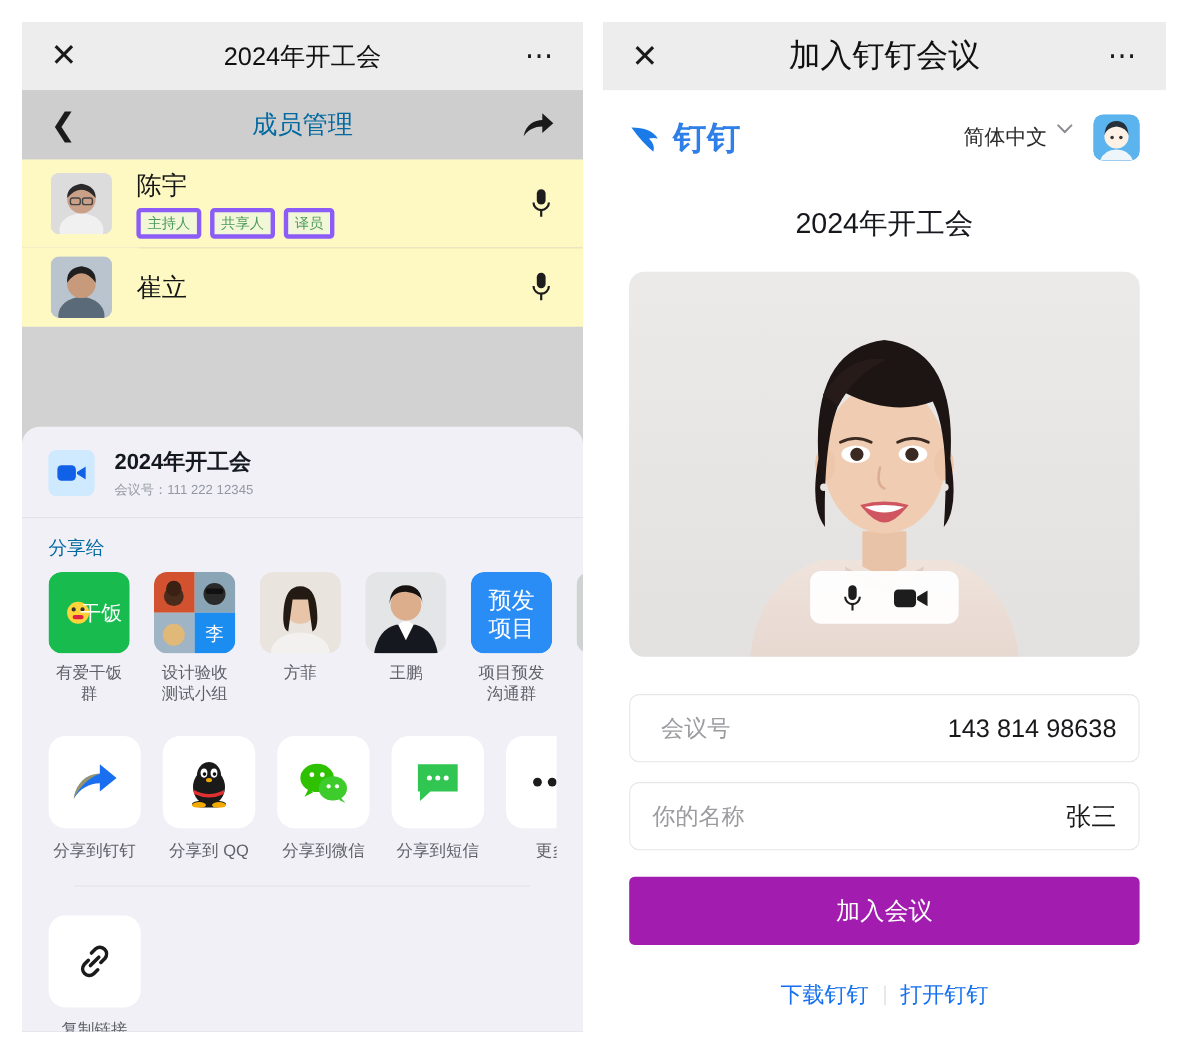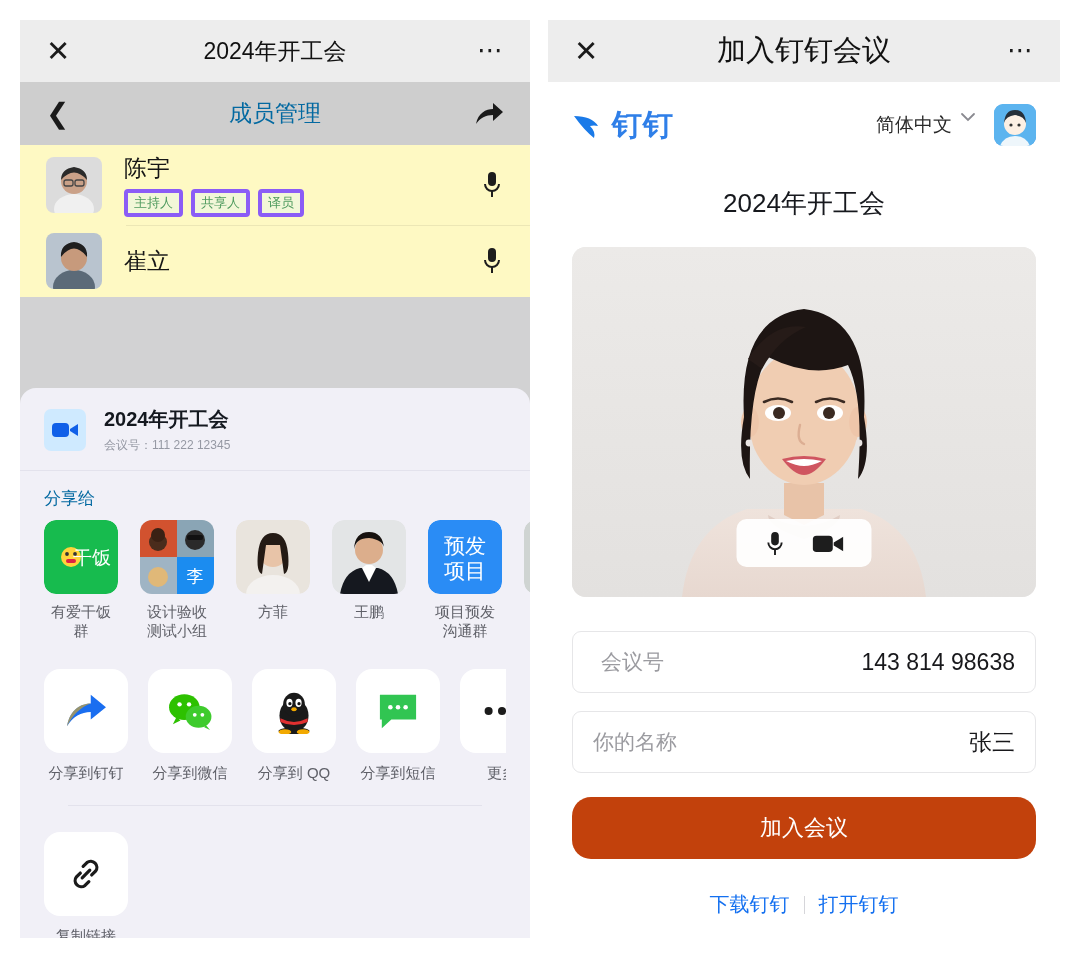--- a/index.html
+++ b/index.html
@@ -150,22 +150,22 @@
   .ctrl-btn { cursor: pointer; display: flex; align-items: center; justify-content: center; }
   .field {
     margin: 0 24px; height: 62px; border: 1px solid #e6e6e8; border-radius: 9px;
     display: flex; align-items: center; padding: 0 20px; background: #fff;
   }
   .field.first { margin-top: 34px; padding-left: 28px; }
   .field.second { margin-top: 18px; }
   .field-label { font-size: 21px; color: #9b9ba0; }
   .field-value { margin-left: auto; font-size: 23px; color: #18181b; }
   .join-btn {
-    margin: 24px 24px 0 24px; height: 62px; background: #c2410c;
-    border-radius: 19px; display: flex; align-items: center; justify-content: center;
+    margin: 24px 24px 0 24px; height: 62px; background: #a21caf;
+    border-radius: 5px; display: flex; align-items: center; justify-content: center;
     color: #fff; font-size: 22px; cursor: pointer; border: none; width: calc(100% - 48px);
     font-family: Liberation Sans, sans-serif;
   }
   .foot-links {
     display: flex; align-items: center; justify-content: center;
     gap: 14px; margin-top: 32px;
   }
   .foot-link { font-size: 20px; color: #1470f0; cursor: pointer; font-family: Liberation Serif, serif; }
   .foot-div { width: 1px; height: 18px; background: #d6d6da; }
 </style>
@@ -343,55 +343,55 @@
         <div class="action-row">
 
           <div class="action-cell">
             <div class="action-tile">
               <svg viewBox="0 0 46 40" width="44" height="38">
                 <path d="M3 36 C6 18 18 12 28 12 L28 3 L44 16 L28 29 L28 21 C18 21 9 26 3 36 Z" fill="#1a6ef0"></path>
                 <path d="M3 36 C6 18 18 12 28 12 L28 12 C17 16 9 24 3 36 Z" fill="#ffb300" opacity="0.55"></path>
               </svg>
             </div>
             <div class="action-name">分享到钉钉</div>
-          </div>
-
-          <div class="action-cell">
-            <div class="action-tile">
-              <svg viewBox="0 0 48 42" width="46" height="40">
-                <ellipse cx="18" cy="17" rx="16" ry="13.5" fill="#2dc100"></ellipse>
-                <path d="M10 27 L6 35 L14 31 Z" fill="#2dc100"></path>
-                <circle cx="13" cy="14" r="2.3" fill="#fff"></circle>
-                  <circle cx="23" cy="14" r="2.3" fill="#fff"></circle>
-                <ellipse cx="33" cy="27" rx="13.5" ry="11.5" fill="#3ecb2c"></ellipse>
-                <path d="M40 35 L45 41 L39 38 Z" fill="#3ecb2c"></path>
-                <circle cx="29" cy="25" r="2" fill="#fff"></circle>
-                  <circle cx="37" cy="25" r="2" fill="#fff"></circle>
-              </svg>
-            </div>
-            <div class="action-name">分享到微信</div>
           </div>
 
           <div class="action-cell">
             <div class="action-tile">
               <svg viewBox="0 0 44 50" width="40" height="46">
                 <ellipse cx="22" cy="30" rx="16" ry="18" fill="#1a1a1a"></ellipse>
                 <ellipse cx="22" cy="18" rx="12" ry="13" fill="#1a1a1a"></ellipse>
                 <ellipse cx="17" cy="16" rx="3.4" ry="4.6" fill="#fff"></ellipse>
                   <ellipse cx="27" cy="16" rx="3.4" ry="4.6" fill="#fff"></ellipse>
                 <circle cx="17.5" cy="17" r="1.8" fill="#111"></circle>
                   <circle cx="27.5" cy="17" r="1.8" fill="#111"></circle>
                 <ellipse cx="22" cy="23" rx="3" ry="2.2" fill="#f2a900"></ellipse>
                 <path d="M7 33 Q22 41 37 33 L37 37 Q22 44 7 37 Z" fill="#e03030"></path>
                 <ellipse cx="22" cy="47" rx="17" ry="4" fill="#1a1a1a"></ellipse>
                 <ellipse cx="12" cy="48" rx="7" ry="3" fill="#f2a900"></ellipse>
                   <ellipse cx="32" cy="48" rx="7" ry="3" fill="#f2a900"></ellipse>
               </svg>
             </div>
             <div class="action-name">分享到 QQ</div>
+          </div>
+
+          <div class="action-cell">
+            <div class="action-tile">
+              <svg viewBox="0 0 48 42" width="46" height="40">
+                <ellipse cx="18" cy="17" rx="16" ry="13.5" fill="#2dc100"></ellipse>
+                <path d="M10 27 L6 35 L14 31 Z" fill="#2dc100"></path>
+                <circle cx="13" cy="14" r="2.3" fill="#fff"></circle>
+                  <circle cx="23" cy="14" r="2.3" fill="#fff"></circle>
+                <ellipse cx="33" cy="27" rx="13.5" ry="11.5" fill="#3ecb2c"></ellipse>
+                <path d="M40 35 L45 41 L39 38 Z" fill="#3ecb2c"></path>
+                <circle cx="29" cy="25" r="2" fill="#fff"></circle>
+                  <circle cx="37" cy="25" r="2" fill="#fff"></circle>
+              </svg>
+            </div>
+            <div class="action-name">分享到微信</div>
           </div>
 
           <div class="action-cell">
             <div class="action-tile">
               <svg viewBox="0 0 46 42" width="44" height="40">
                 <path d="M4 4 H42 V30 H16 L6 39 V30 H4 Z" fill="#31c552" rx="4"></path>
                 <circle cx="15" cy="17" r="2.4" fill="#fff"></circle>
                   <circle cx="23" cy="17" r="2.4" fill="#fff"></circle>
                   <circle cx="31" cy="17" r="2.4" fill="#fff"></circle>
               </svg>

